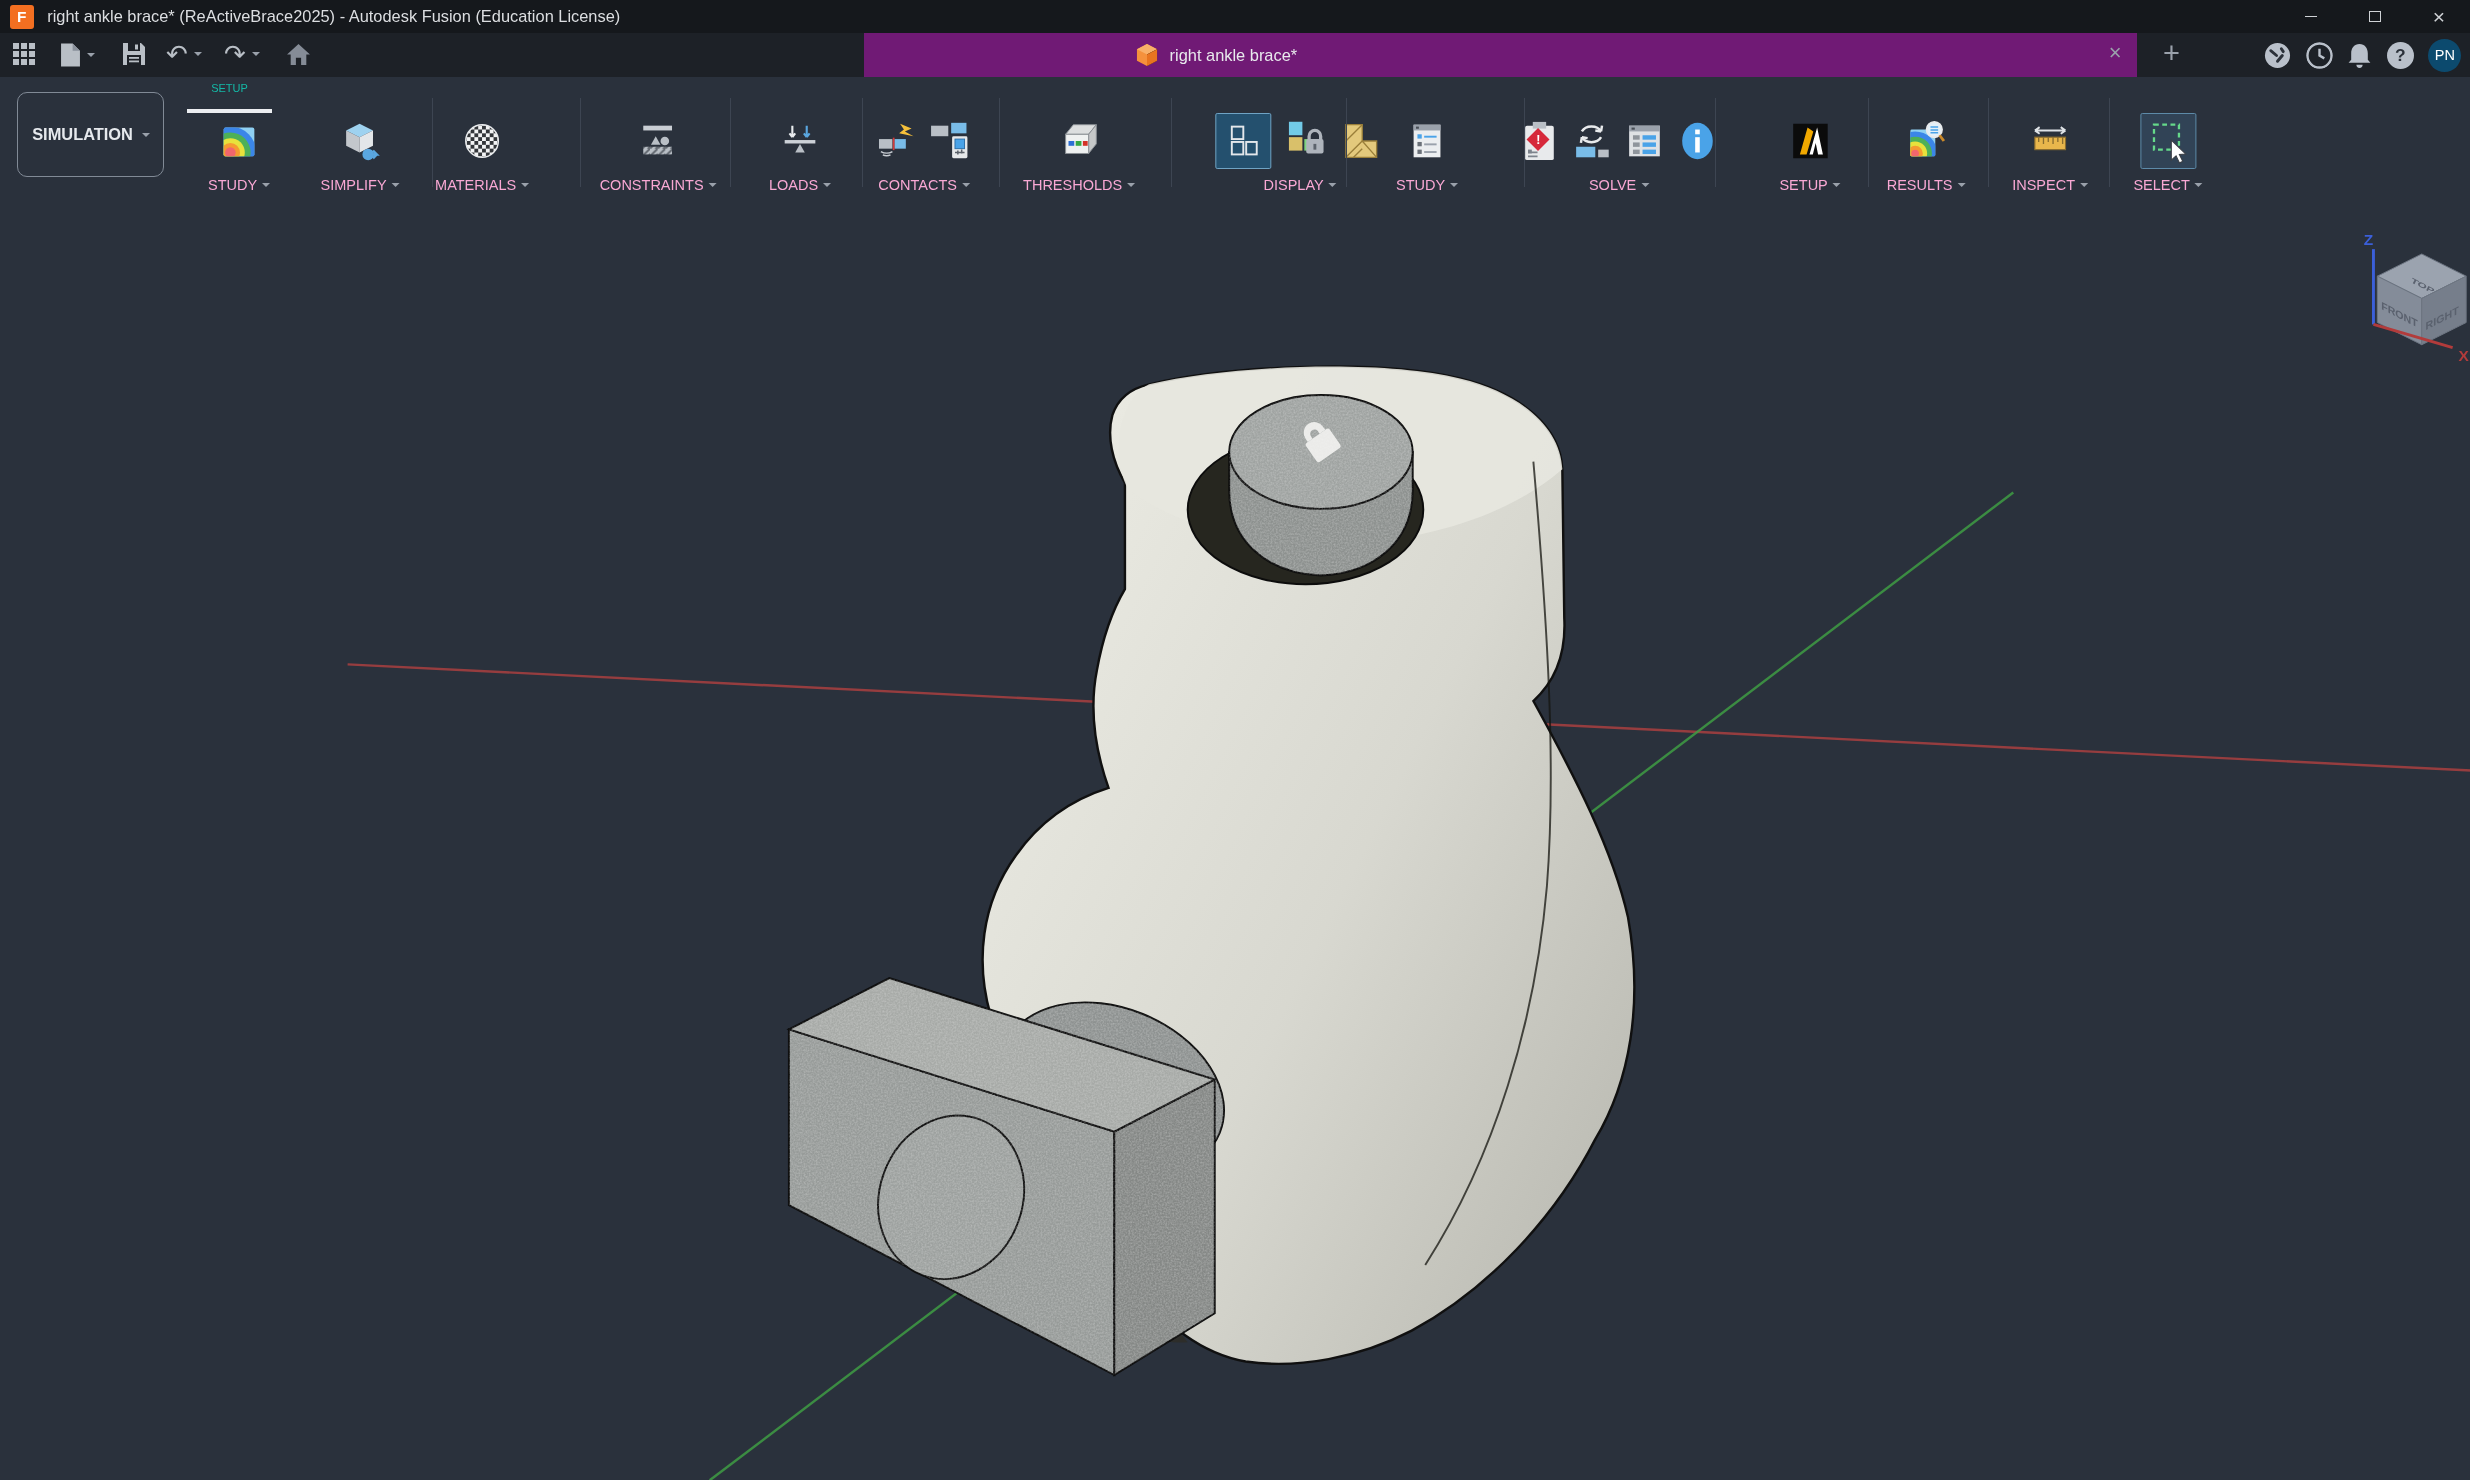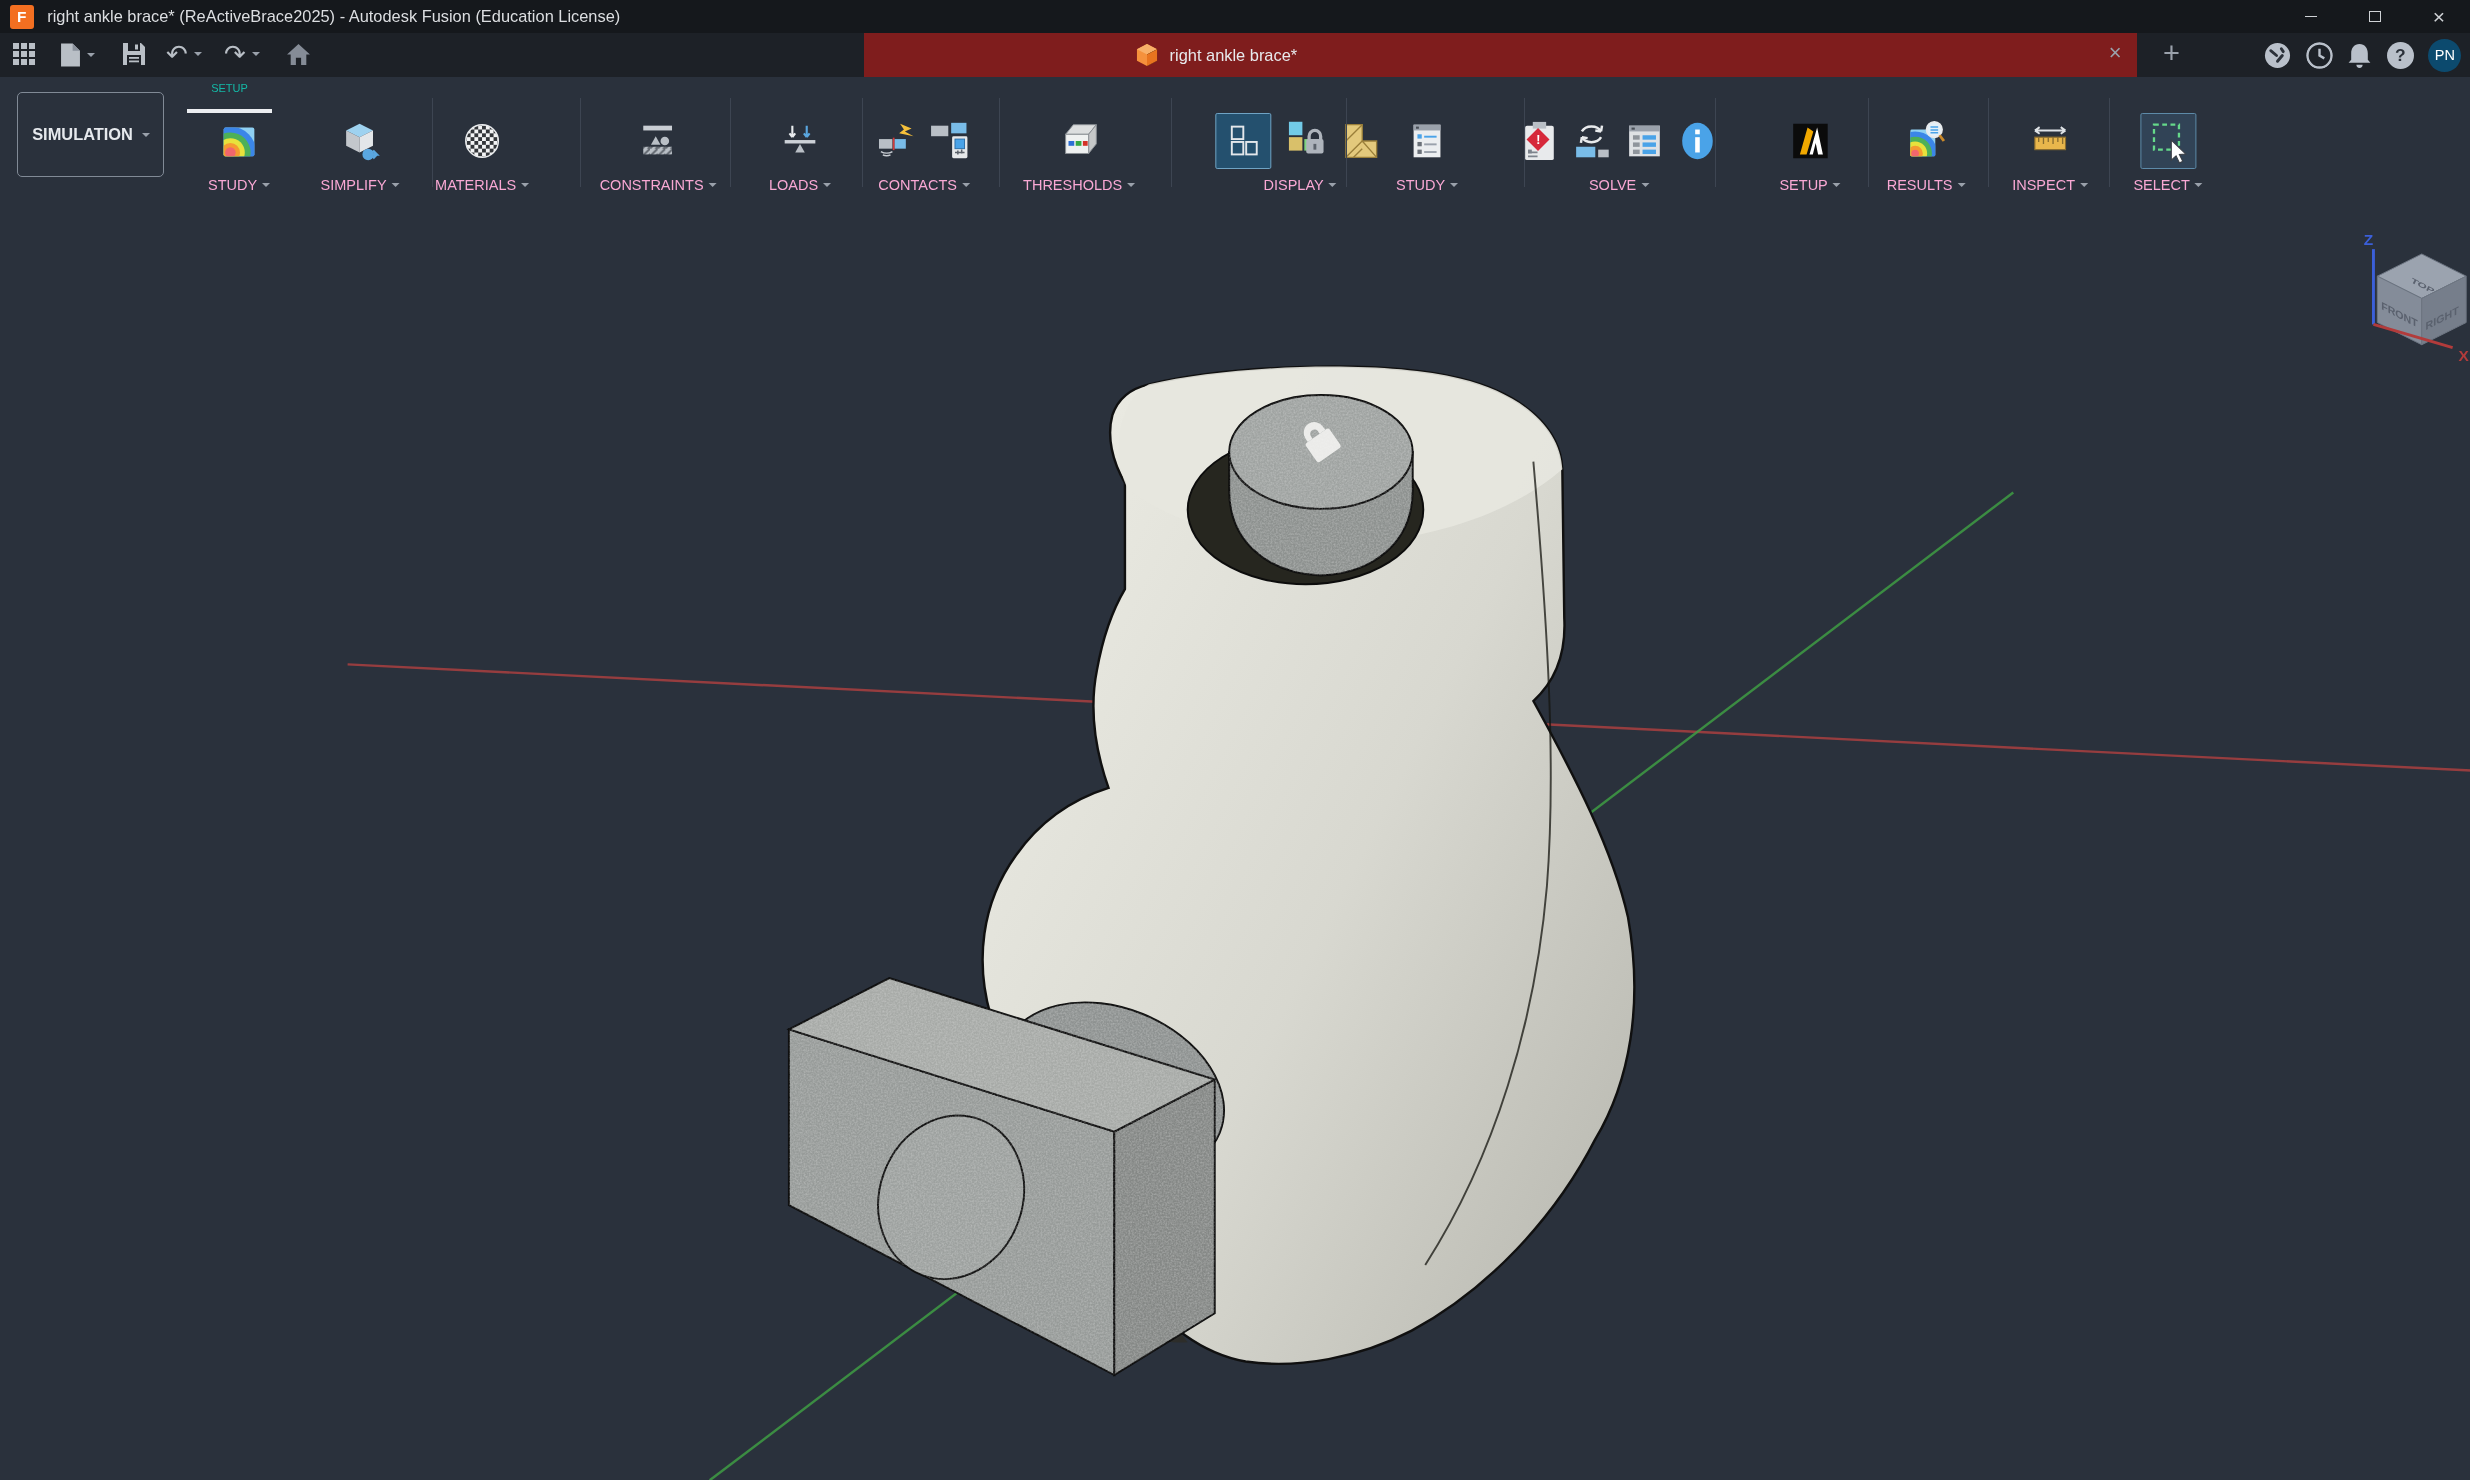--- a/index.html
+++ b/index.html
@@ -13,31 +13,31 @@
   .win-btn{width:64px;height:33px;display:flex;align-items:center;justify-content:center;color:#cfd2d6}
   .glyph-min{width:12.6px;height:1.9px;background:#cfd2d6}
   .glyph-max{width:11.6px;height:11.6px;border:1.4px solid #cfd2d6}
   .glyph-close{font-size:21px;line-height:1}
 
   
   .qatrow{position:absolute;top:33px;left:0;width:100%;height:44px;background:#1d2127;z-index:9}
   .qbtn{position:absolute;top:8.7px;display:flex;align-items:center;gap:5.8px;color:#b9bfc6}
   .dd{width:0;height:0;border-left:4.3px solid transparent;border-right:4.3px solid transparent;border-top:4.8px solid #9aa1ab;display:inline-block}
   .arrow-glyph{font-size:26px;line-height:25px;color:#b9bfc6}
-  .doc-tab{position:absolute;left:864px;top:0;width:1273px;height:44px;background:#7f1d1d;display:flex;align-items:center;padding-left:272px;color:#e8eaed;font-size:16.4px}
+  .doc-tab{position:absolute;left:864px;top:0;width:1273px;height:44px;background:#701a75;display:flex;align-items:center;padding-left:272px;color:#e8eaed;font-size:16.4px}
   .tab-close{position:absolute;right:15.4px;top:6.8px;font-size:22px;color:#9aa1ab;cursor:default}
   .newtab{position:absolute;left:2163px;top:3.9px;font-size:29px;color:#9aa1ab}
   .top-icons{position:absolute;right:9.7px;top:0;height:44px;display:flex;align-items:center;gap:14.5px;z-index:9}
   .round-ic{width:27px;height:27px;border-radius:50%;display:flex;align-items:center;justify-content:center}
   .help-ic{background:#b9c0ca;color:#2b313a;font-weight:bold;font-size:17.4px}
   .avatar{width:33px;height:33px;border-radius:50%;background:#0c4a6e;color:#fff;display:flex;align-items:center;justify-content:center;font-size:14.5px}
 
   
   .ribbon{position:absolute;top:77px;left:0;width:100%;height:129px;background:#2a313c;z-index:8}
-  .sim-btn{position:absolute;left:17.4px;top:15.4px;width:147px;height:85px;border:1.4px solid #818a96;border-radius:5px;display:flex;align-items:center;justify-content:center;gap:8.7px;color:#e6e9ed;font-weight:bold;font-size:16.4px}
+  .sim-btn{position:absolute;left:17.4px;top:15.4px;width:147px;height:85px;border:1.4px solid #818a96;border-radius:10px;display:flex;align-items:center;justify-content:center;gap:8.7px;color:#e6e9ed;font-weight:bold;font-size:16.4px}
   .setup-tab{position:absolute;left:187px;top:4.8px;width:85px;text-align:center;color:#14b8a6;font-size:11px}
   .setup-underline{position:absolute;left:187px;top:32px;width:85px;height:3.9px;background:#eceef1}
   .rgroup{position:absolute;top:33px;transform:translateX(-50%);display:flex;flex-direction:column;align-items:center}
   .ricons{display:flex;align-items:center;gap:7.7px;height:62px}
   .rlabel{margin-top:4.8px;font-size:14.5px;color:#f9a8d4;display:flex;align-items:center;gap:4.8px;white-space:nowrap}
   .rsep{position:absolute;top:21px;height:89px;width:1px;background:#3d4552}
   .tool-sel{width:56px;height:56px;display:flex;align-items:center;justify-content:center;background:#24506e;border:1.4px solid #6fa3c4;border-radius:1.9px}
   .tool-sel2{width:56px;height:56px;display:flex;align-items:center;justify-content:center;background:rgba(62,104,136,.35);border:1.4px solid #5d8aa8;border-radius:1.9px}
 
   

